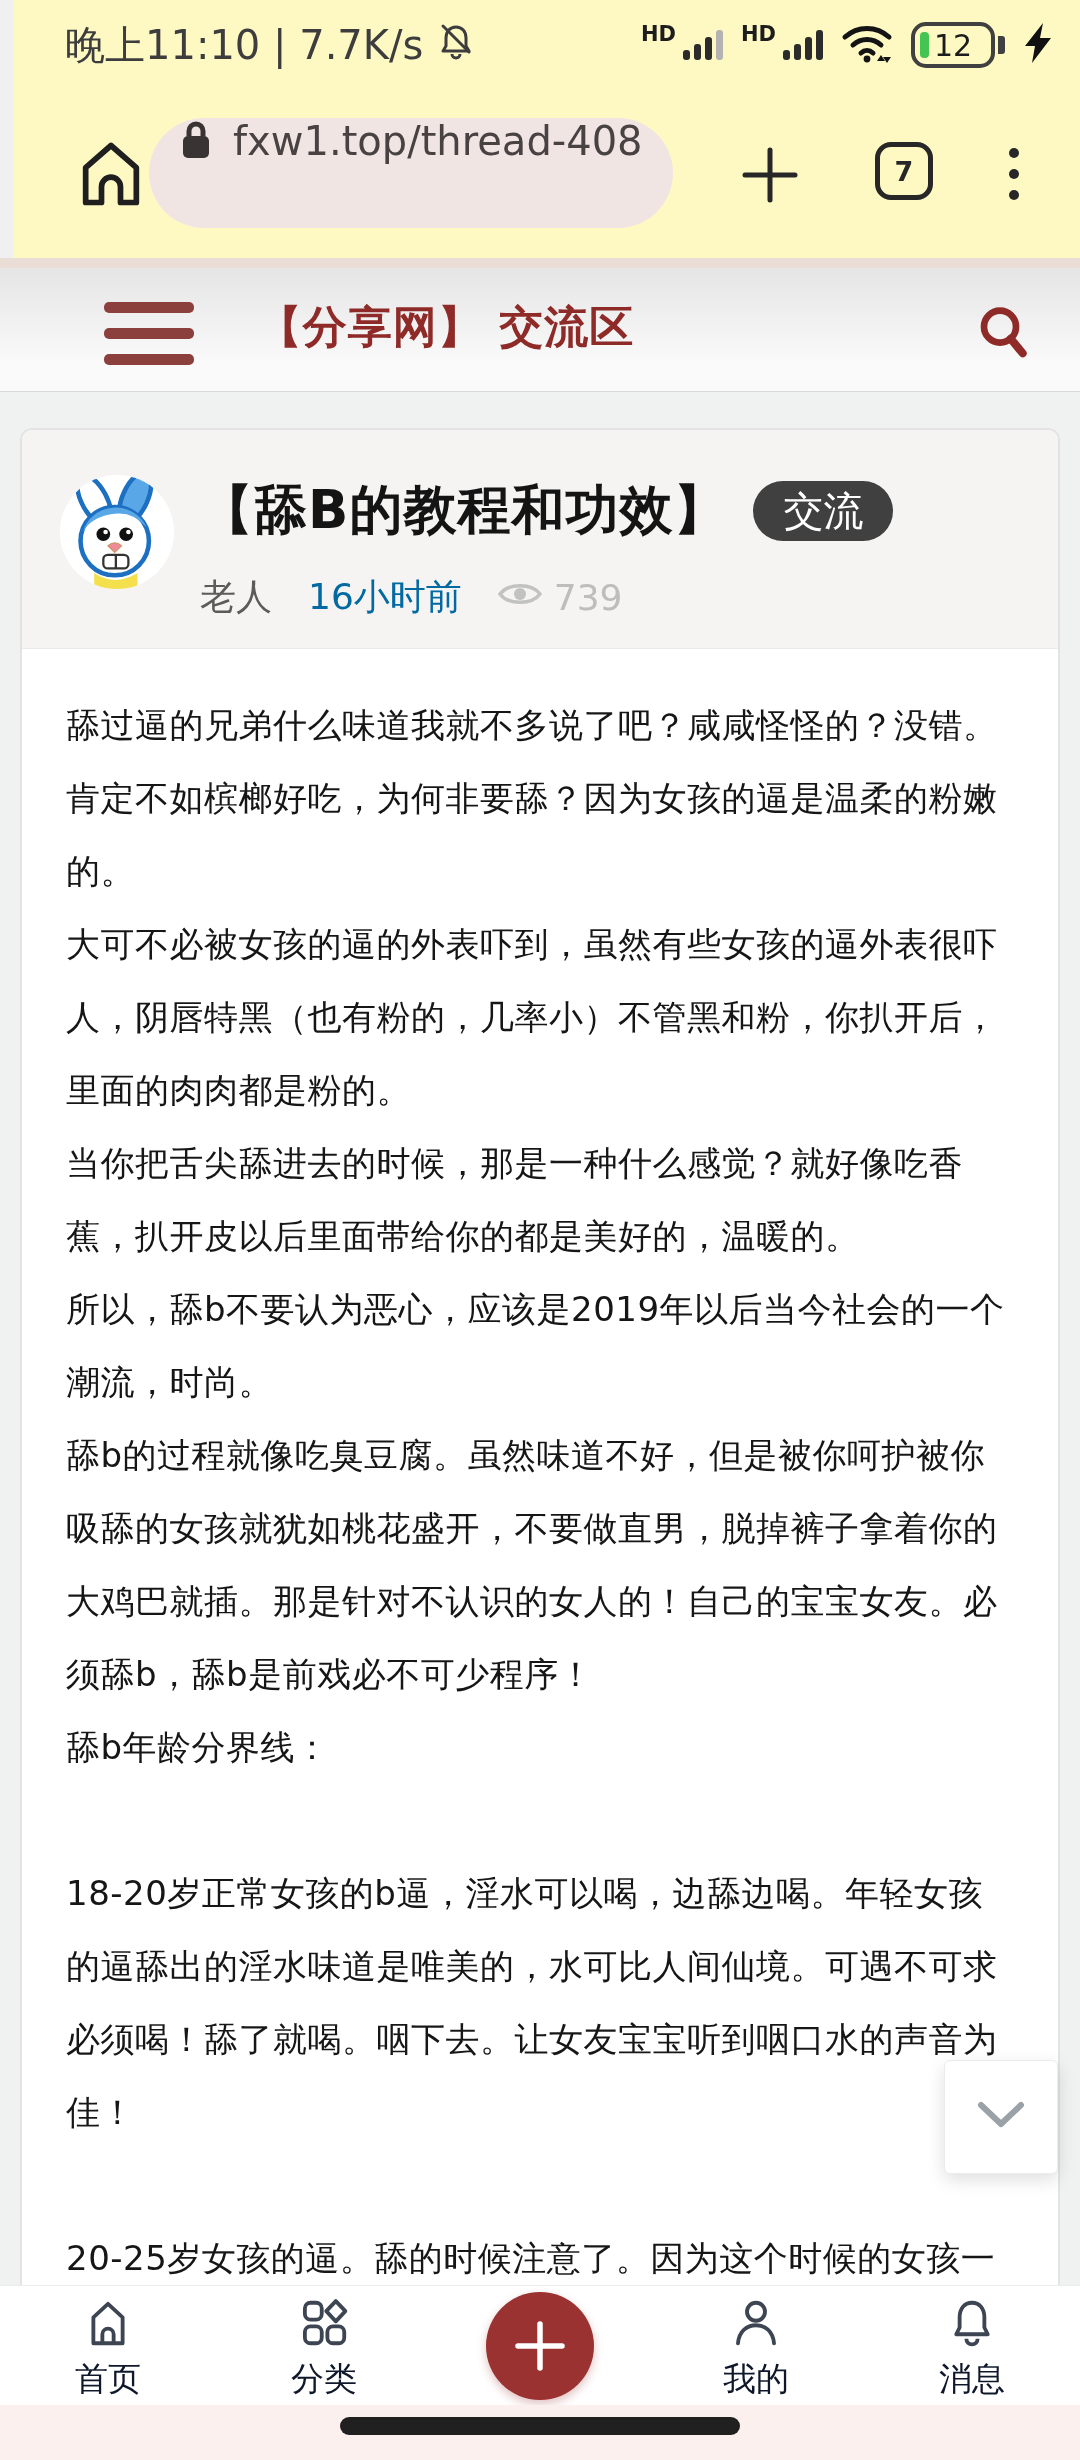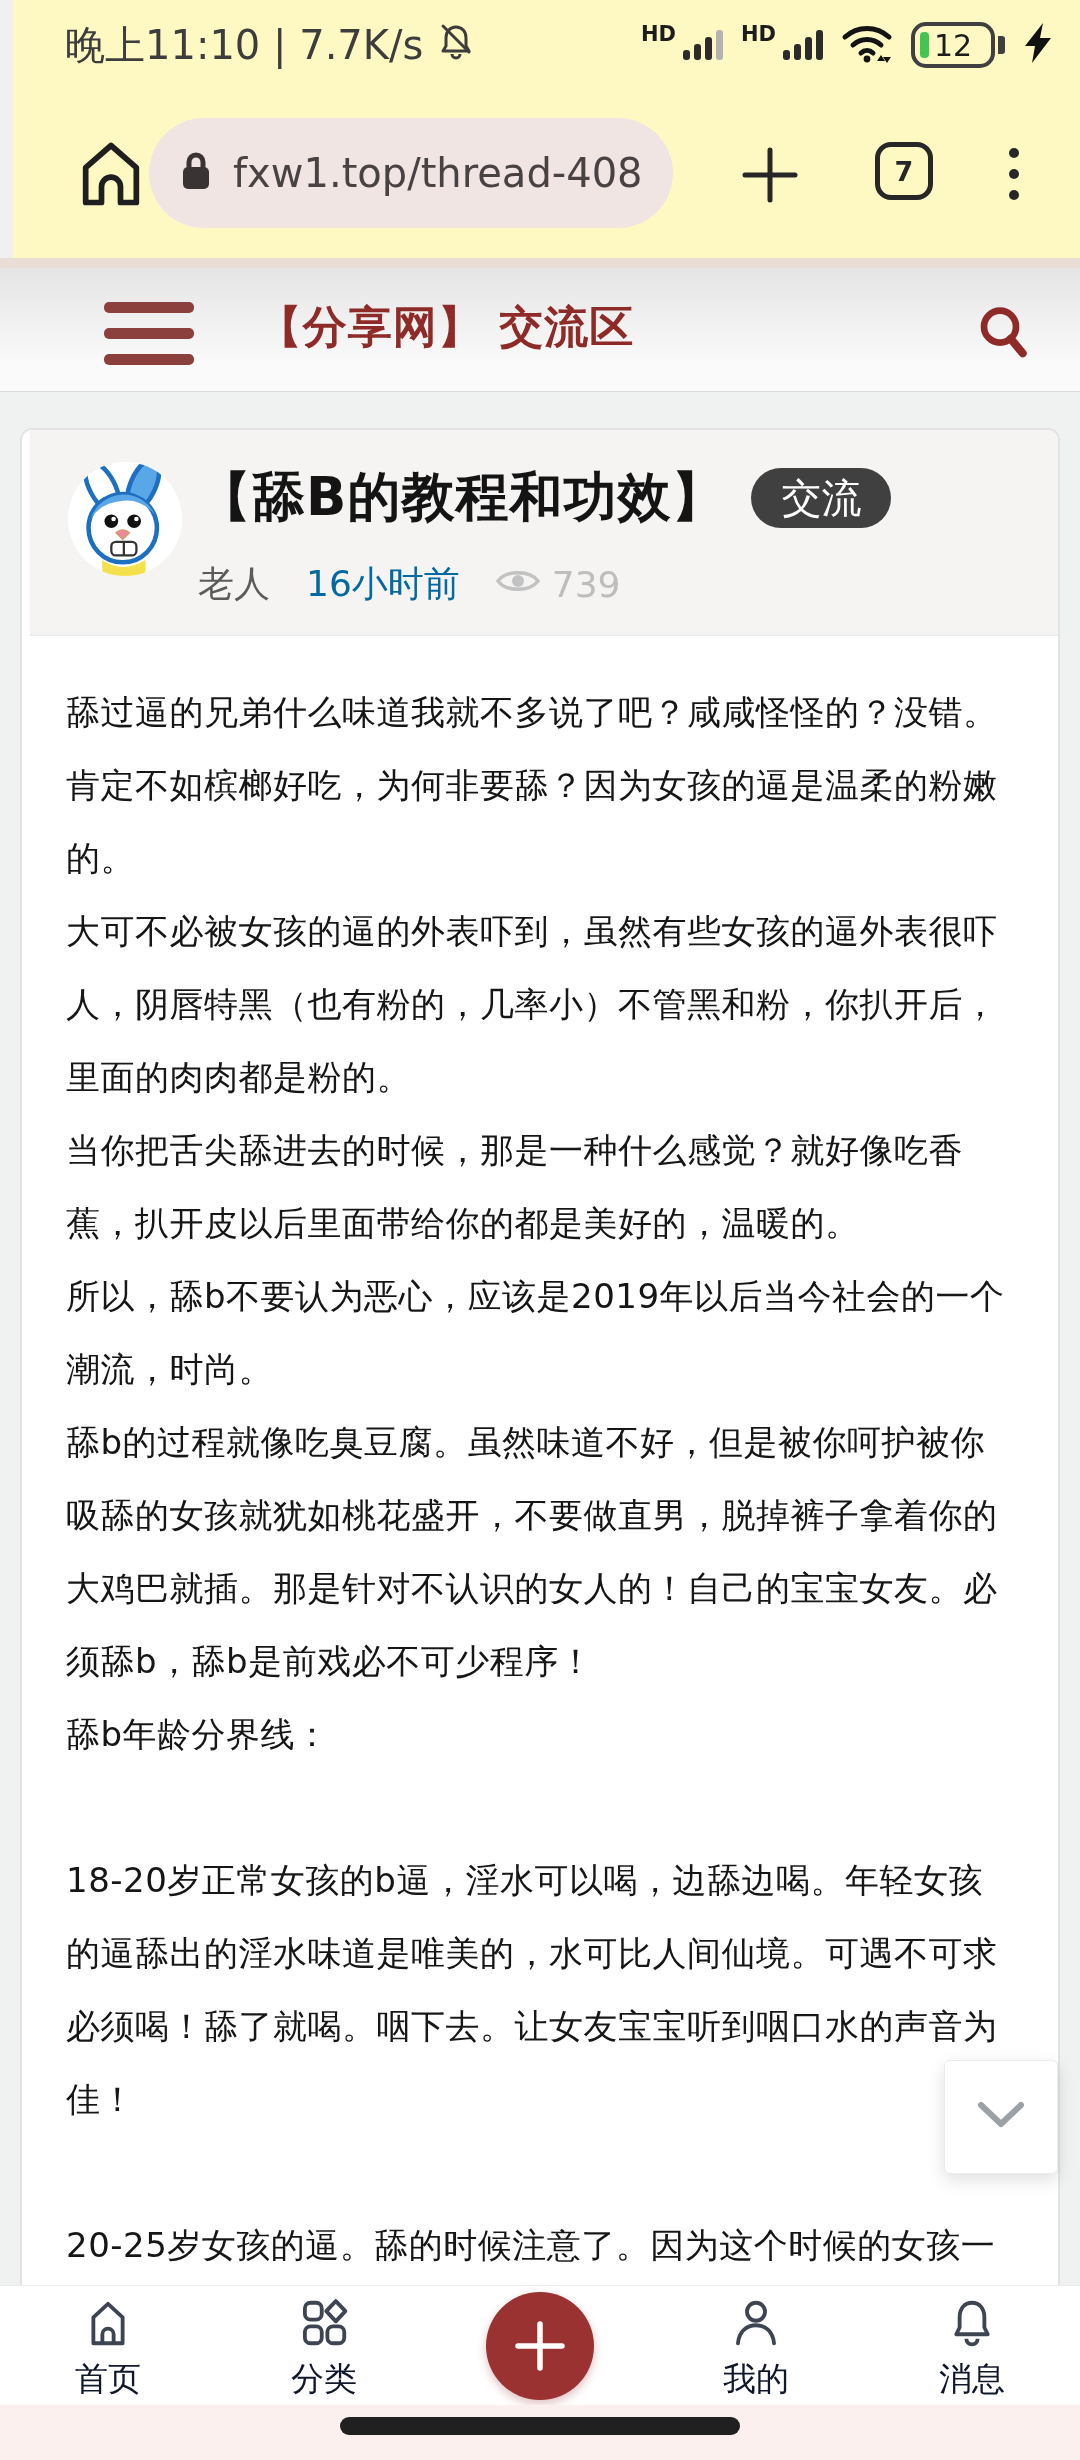--- a/index.html
+++ b/index.html
@@ -23,21 +23,21 @@
   .battery{display:flex;align-items:center;}
   .batt-shell{width:84px;height:46px;border:4px solid #404040;border-radius:15px;
               display:flex;align-items:center;box-sizing:border-box;padding:0 5px;gap:5px;}
   .batt-charge{width:9px;height:26px;border-radius:4px;background:#44c553;}
   .batt-num{font-size:30px;color:#1c1c1c;}
   .batt-nub{width:7px;height:18px;background:#404040;border-radius:0 3px 3px 0;margin-left:3px;}
 
   .toolbar{position:absolute;left:0;top:90px;width:1080px;height:168px;
            display:flex;align-items:center;box-sizing:border-box;}
   .urlpill{position:absolute;left:136px;top:28px;width:524px;height:110px;border-radius:55px;
-           background:#f1e5e4;display:flex;align-items:center;padding:0 30px;box-sizing:border-box;gap:20px;}
+           background:#f1e5e4;display:flex;padding:0 30px;box-sizing:border-box;gap:20px;}
   .url{font-size:40px;color:#494243;letter-spacing:0;white-space:nowrap;}
   .homebtn{position:absolute;left:60px;top:46px;}
   .plusbtn{position:absolute;left:726px;top:54px;}
   .tabbtn{position:absolute;left:862px;top:52px;width:58px;height:58px;border:5px solid #272727;
           border-radius:16px;display:flex;align-items:center;justify-content:center;box-sizing:border-box;}
   .tabnum{font-size:27px;font-weight:700;color:#272727;}
   .kebab{position:absolute;left:990px;top:52px;display:flex;flex-direction:column;gap:11px;padding:6px;}
   .kebab i{width:10px;height:10px;border-radius:50%;background:#272727;}
 
   .strip{position:absolute;left:0;top:258px;width:1080px;height:10px;background:#e9ddd6;}
@@ -49,22 +49,22 @@
   .hamburger{position:absolute;left:104px;top:34px;display:flex;flex-direction:column;gap:15px;}
   .hamburger i{width:90px;height:11px;border-radius:5px;background:#8c403d;}
   .site-title{position:absolute;left:0;top:30px;width:892px;text-align:center;
               font-size:44px;font-weight:600;color:#8e2b28;letter-spacing:1px;}
   .searchbtn{position:absolute;left:972px;top:32px;}
 
   
   .page{position:absolute;left:0;top:392px;width:1080px;height:1893px;background:#f0f1f1;overflow:hidden;}
   .card{position:absolute;left:20px;top:36px;width:1040px;height:1980px;background:#ffffff;
         border:2px solid #e3e3e3;border-radius:12px;box-sizing:border-box;overflow:hidden;}
-  .card-head{background:#f5f4f3;border-bottom:1px solid #e9e9e9;padding:32px 38px 26px 38px;
-             display:flex;gap:16px;margin-left:8px;}
+  .card-head{background:#f5f4f3;border-bottom:1px solid #e9e9e9;padding:45px 38px 26px 38px;
+             display:flex;gap:26px;}
   .avatar{width:114px;height:114px;border-radius:50%;overflow:hidden;flex:0 0 auto;background:#fff;}
   .head-main{flex:1;min-width:0;}
   .title-row{display:flex;align-items:center;gap:26px;}
   .thread-title{font-size:53px;font-weight:700;color:#141414;letter-spacing:1px;white-space:nowrap;}
   .badge{background:#404040;color:#ffffff;font-size:40px;padding:10px 30px;border-radius:38px;
          flex:0 0 auto;line-height:1;}
   .meta-row{display:flex;align-items:center;gap:36px;margin-top:26px;font-size:36px;}
   .author{color:#5b5b5b;font-weight:500;}
   .post-time{color:#0369a1;}
   .views{display:flex;align-items:center;gap:12px;color:#bdbdbd;}

